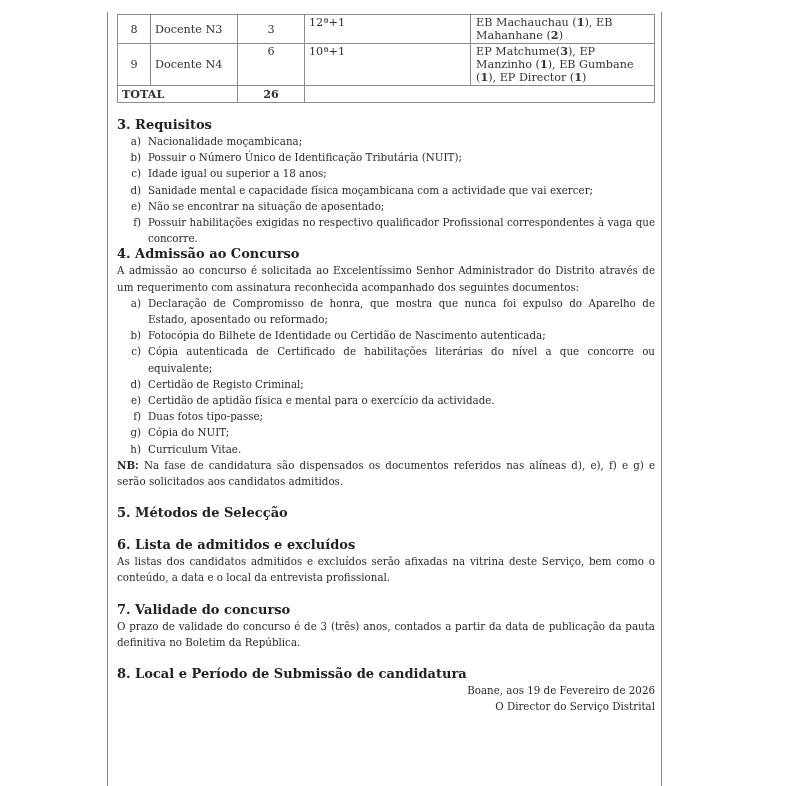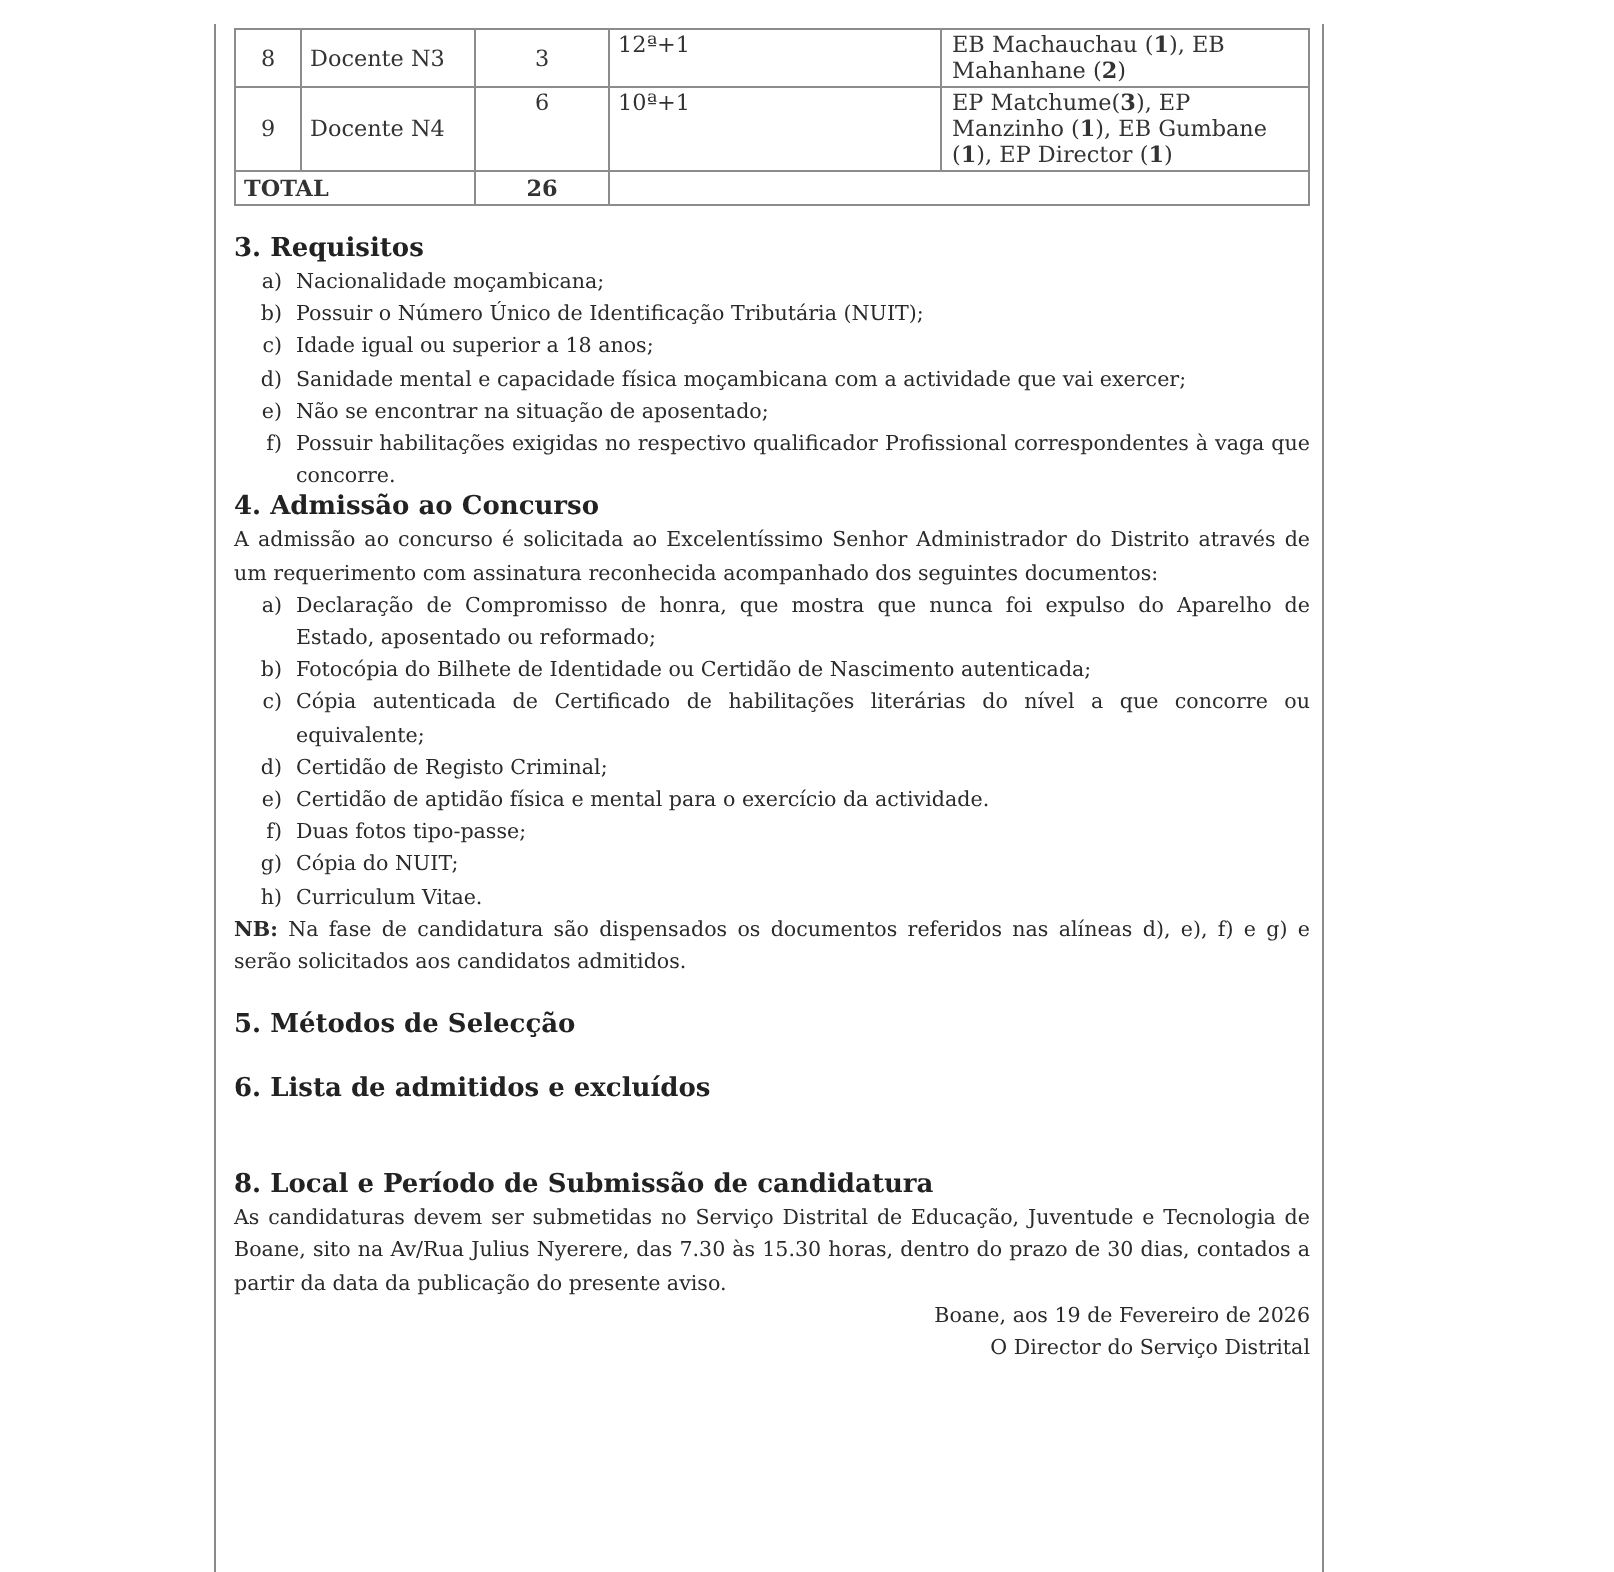--- a/index.html
+++ b/index.html
@@ -138,25 +138,29 @@
   </section>
 
   <div class="gap"></div>
   <section>
     <h3>5. Métodos de Selecção</h3>
   </section>
 
   <div class="gap"></div>
   <section>
     <h3>6. Lista de admitidos e excluídos</h3>
+    <p>As listas dos candidatos admitidos e excluídos serão afixadas na vitrina deste Serviço, bem como o conteúdo, a data e o local da entrevista profissional.</p>
   </section>
 
   <div class="gap"></div>
+  <section>
+    <h3>7. Validade do concurso</h3>
+    <p>O prazo de validade do concurso é de 3 (três) anos, contados a partir da data de publicação da pauta definitiva no Boletim da República.</p>
+  </section>
 
   <div class="gap"></div>
   <section>
     <h3>8. Local e Período de Submissão de candidatura</h3>
-    <p>As candidaturas devem ser submetidas no Serviço Distrital de Educação, Juventude e Tecnologia de Boane, sito na Av/Rua Julius Nyerere, das 7.30 às 15.30 horas, dentro do prazo de 30 dias, contados a partir da data da publicação do presente aviso.</p>
   </section>
 
   <p class="center">Boane, aos 19 de Fevereiro de 2026</p>
   <p class="center">O Director do Serviço Distrital</p>
 </div>
 
 </body></html>

